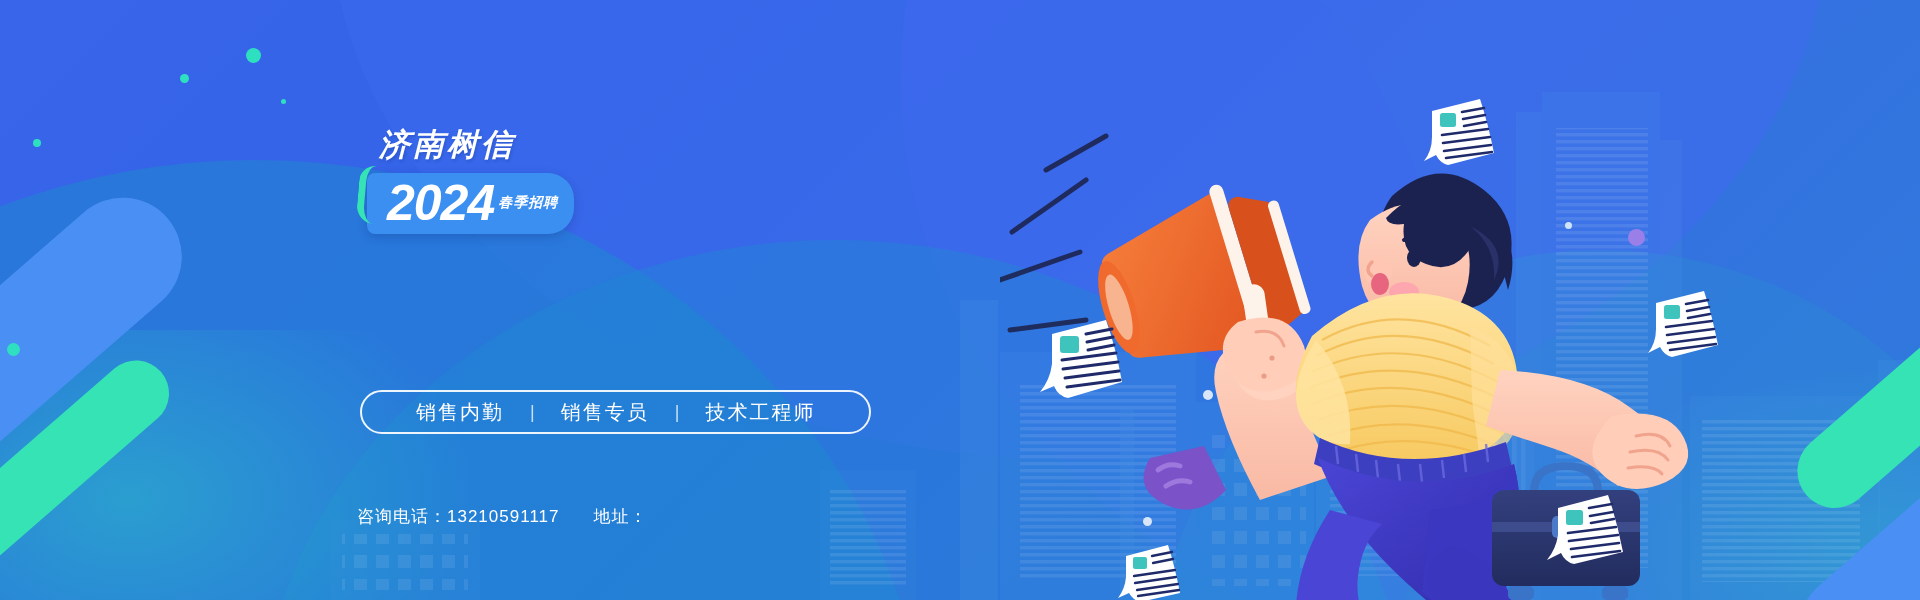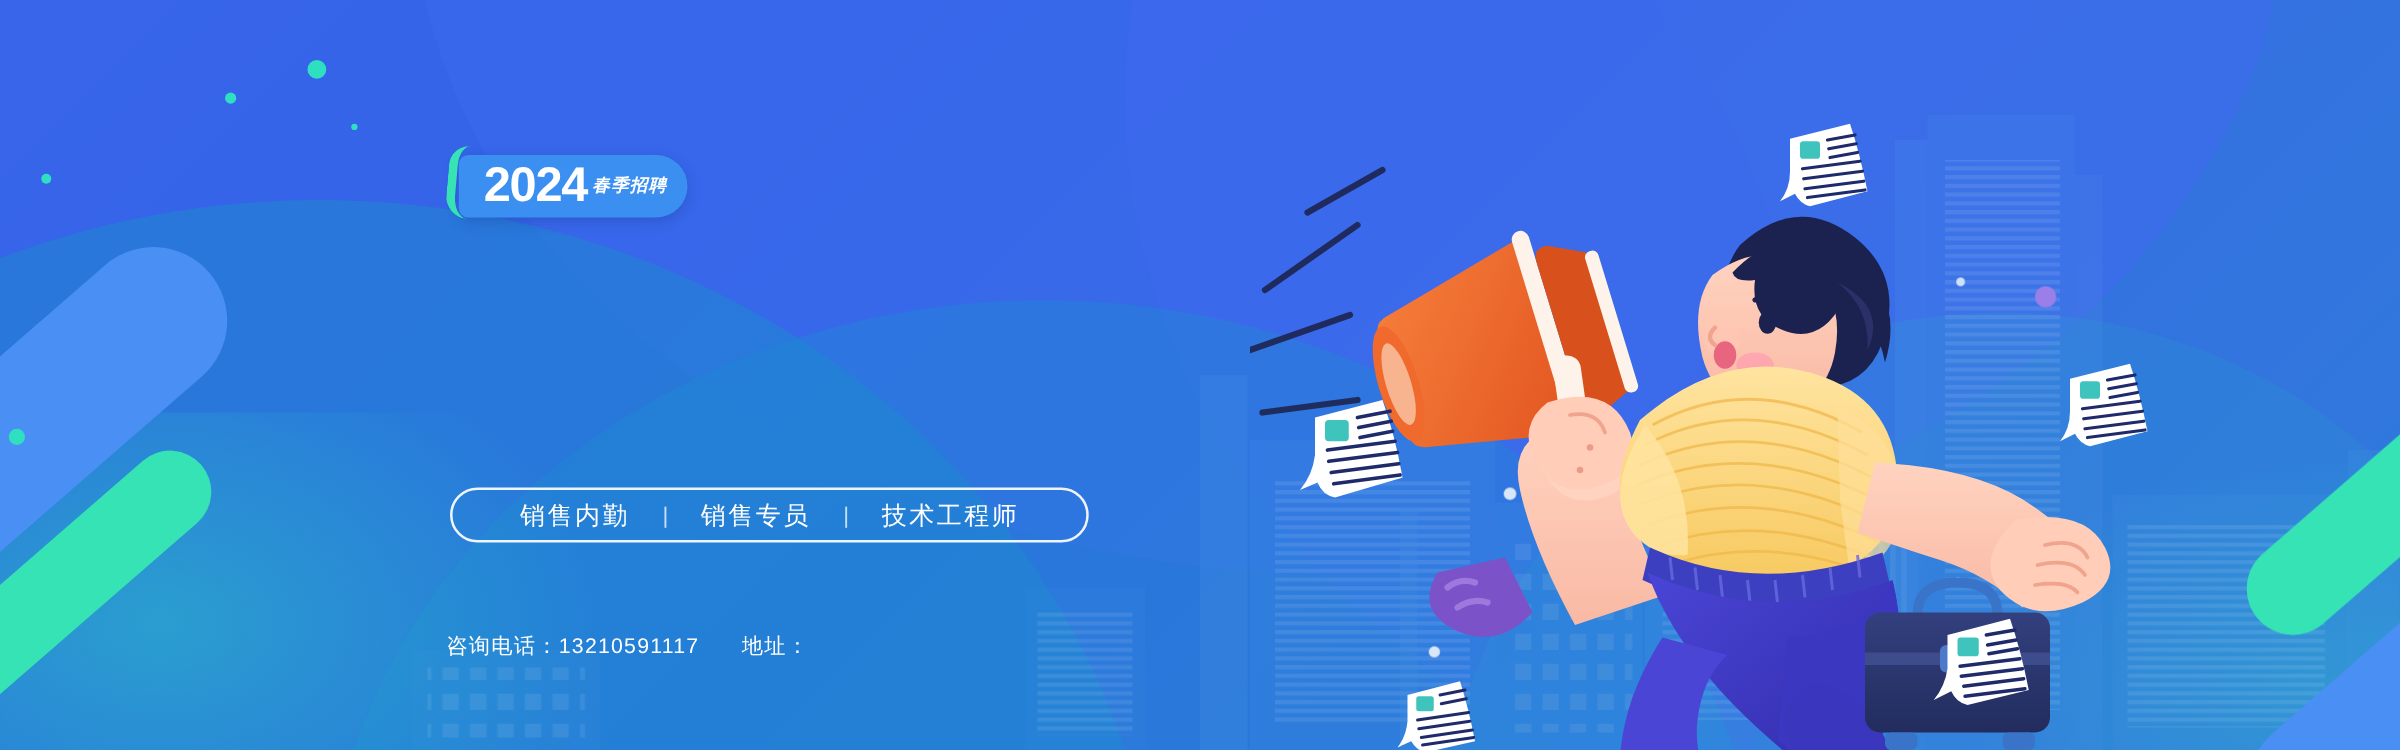--- a/index.html
+++ b/index.html
@@ -106,21 +106,21 @@
     box-shadow:0 3px 10px rgba(18,45,120,.26);
   }
   .badge-accent{
     position:absolute;left:-9px;top:-7px;
     width:24px;height:58px;
     border-left:7px solid #35e3b5;
     border-radius:16px 0 0 18px;
     transform:rotate(5deg);
   }
   .badge-year{
-    font-size:39px;font-weight:bold;color:#ffffff;
+    font-size:50px;font-weight:bold;font-style:italic;color:#ffffff;
     letter-spacing:-1px;line-height:1;
   }
   .badge-sub{
     margin-left:4px;
     display:flex;flex-direction:row;justify-content:center;
     font-size:14px;font-weight:bold;font-style:italic;color:#ffffff;
     line-height:1.12;letter-spacing:1px;
   }
 
   .subhead{
@@ -436,20 +436,21 @@
       <line x1="25" y1="50" x2="66" y2="44"></line>
       <line x1="26" y1="56" x2="67" y2="50"></line>
     </g>
   </svg>
 
   <div class="copy">
 
     <div class="headline-row">
 
       <div class="badge-col">
+        <div class="brand">济南树信</div>
 
         <div class="badge">
           <div class="badge-accent"></div>
           <div class="badge-year">2024</div>
           <div class="badge-sub">
             <span>春季</span>
             <span>招聘</span>
           </div>
         </div>
       </div>

